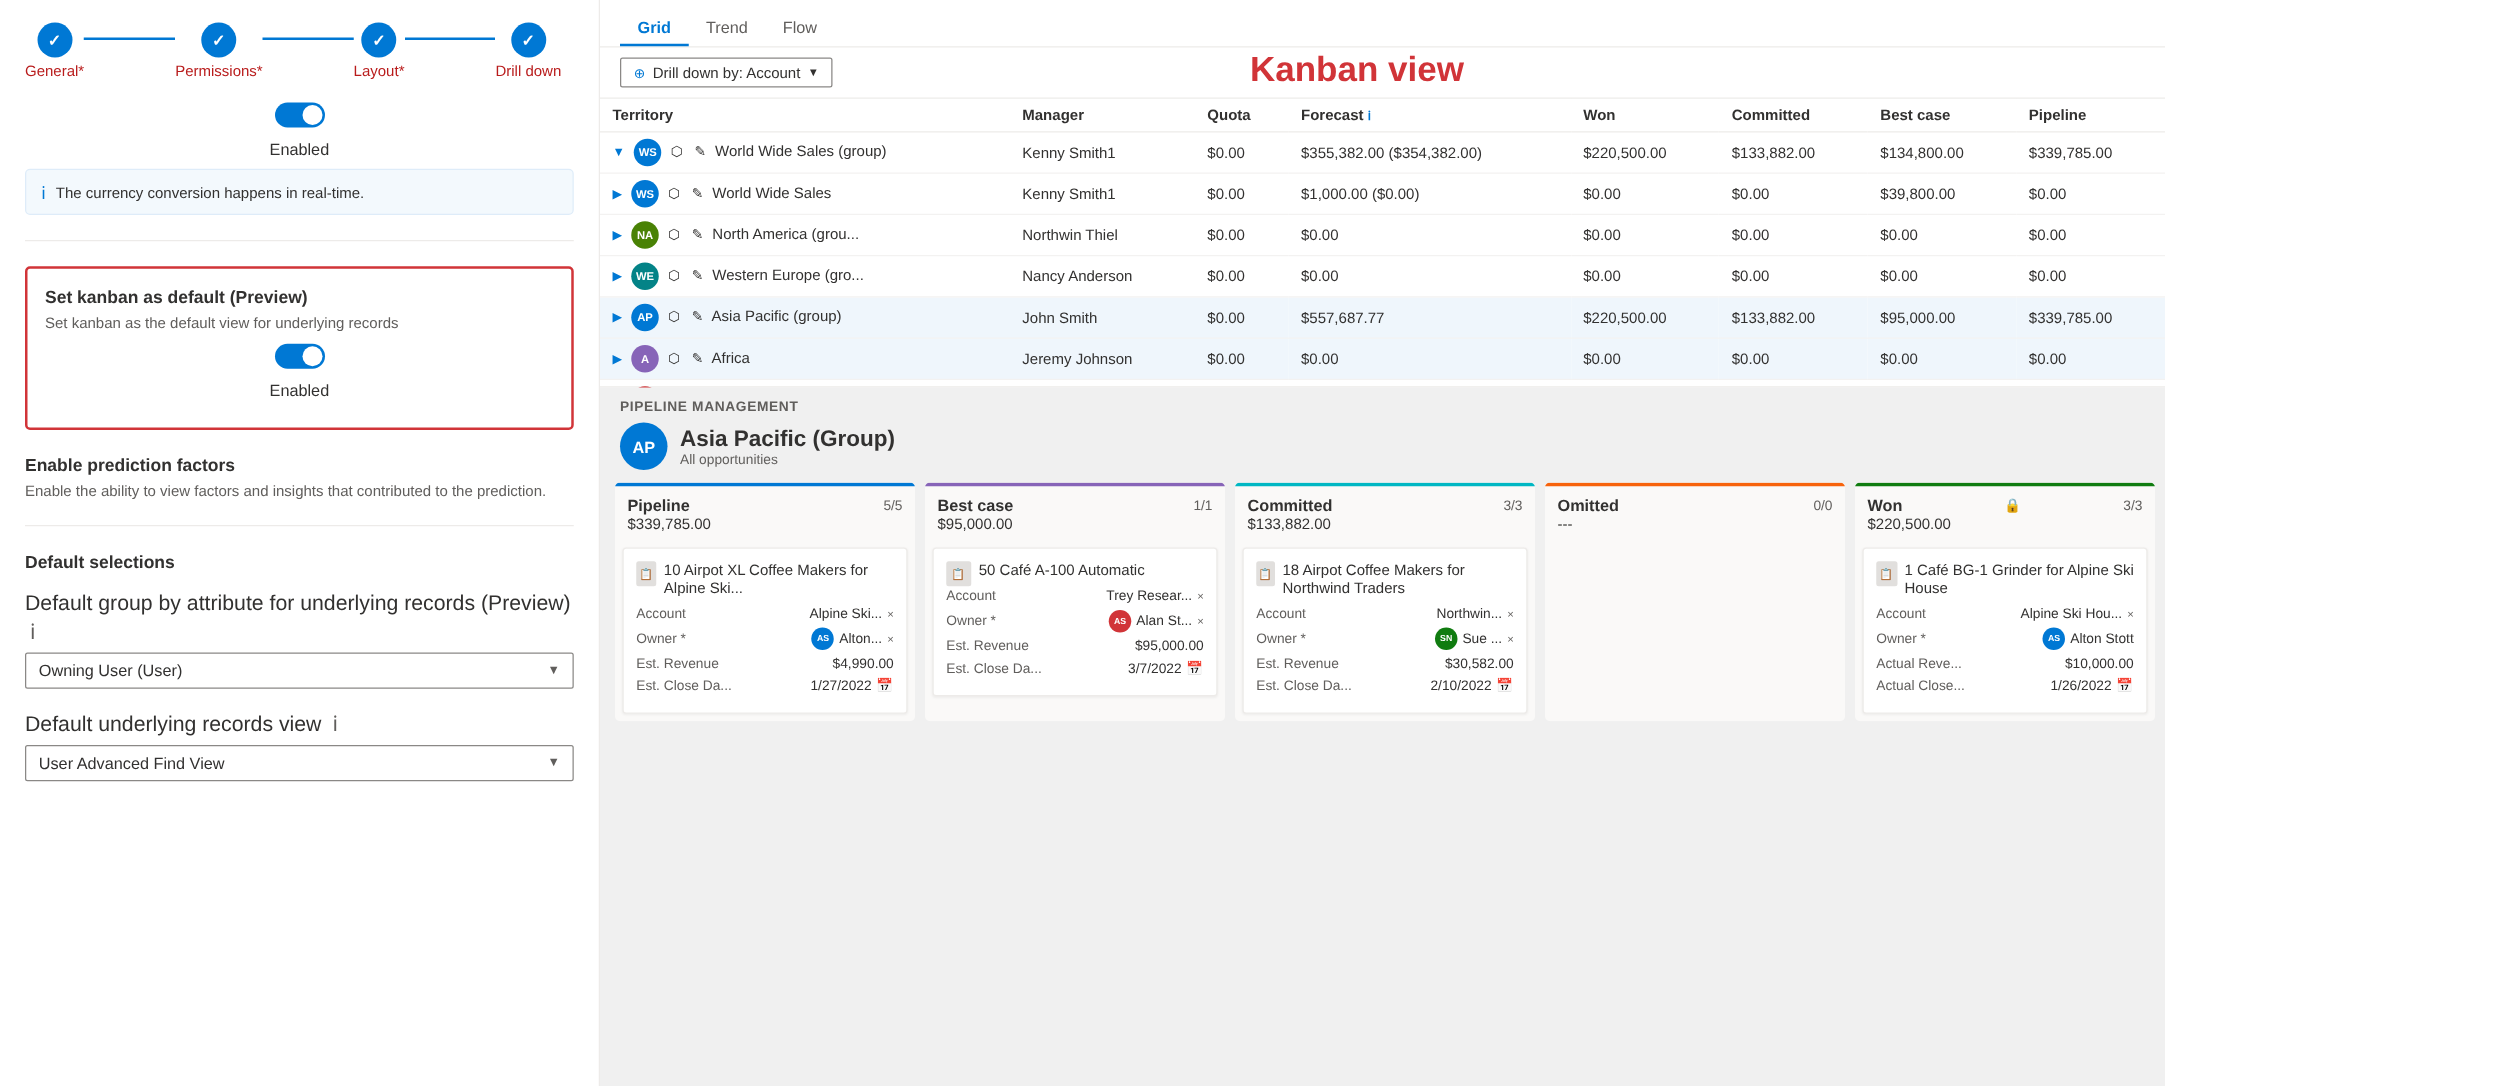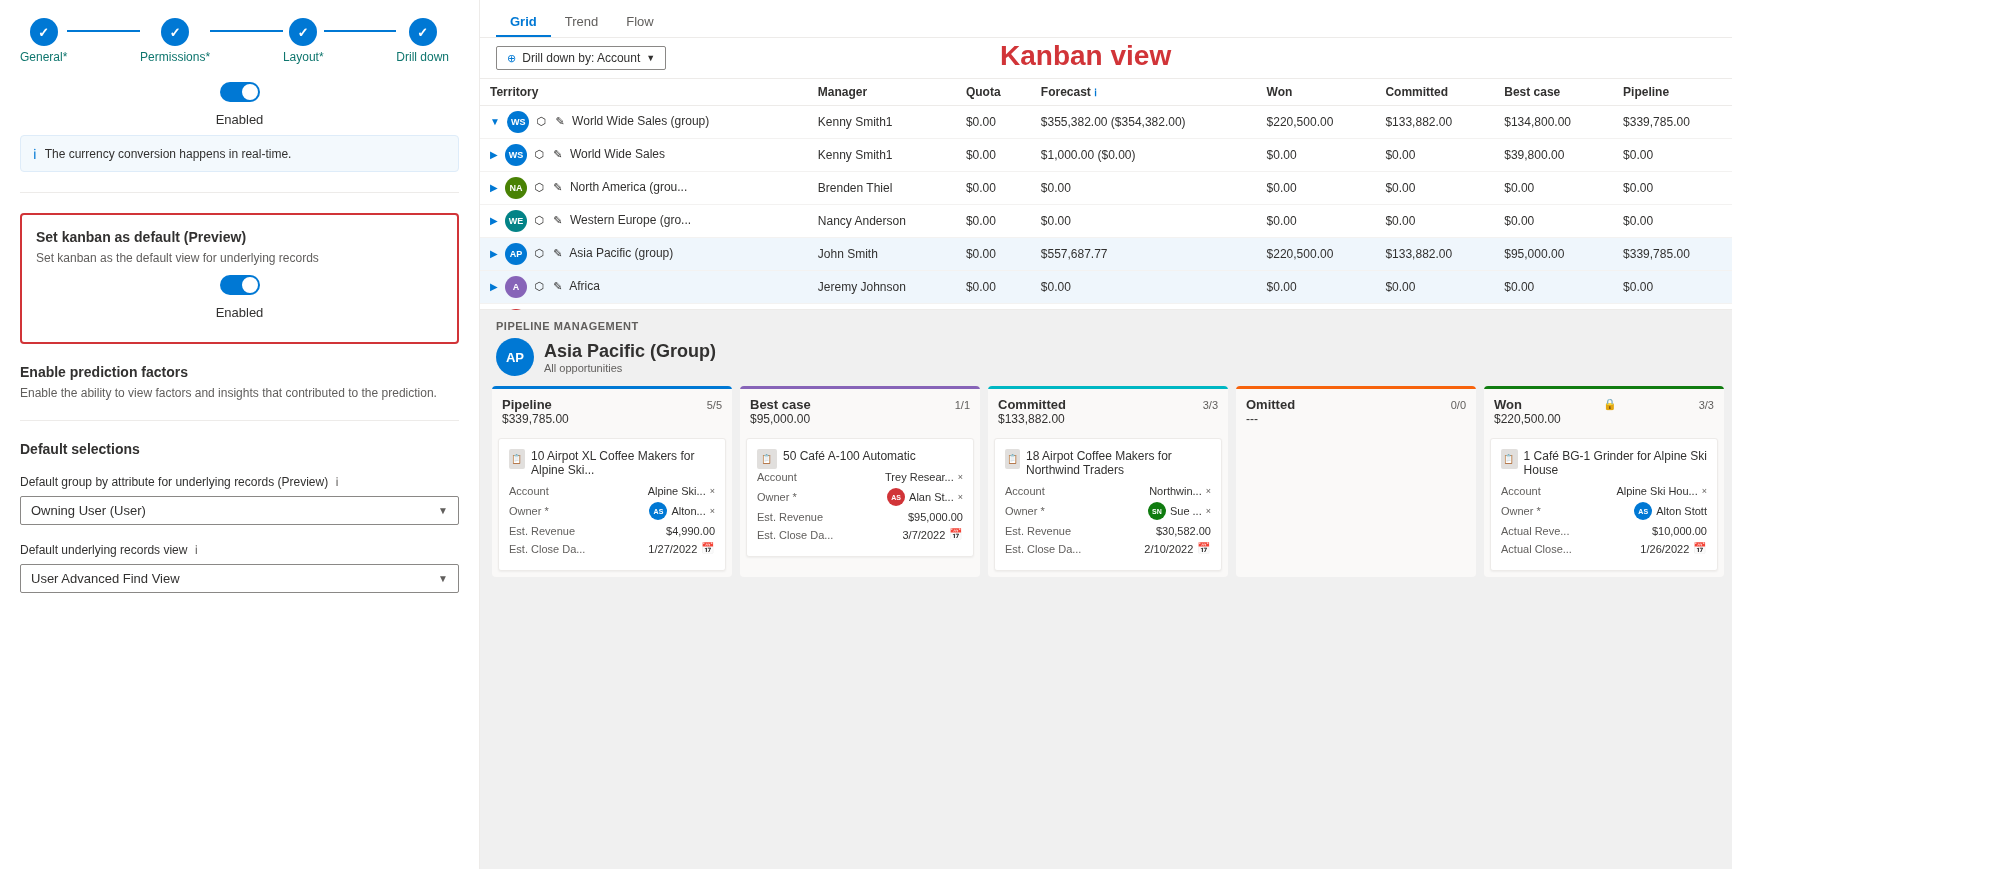--- a/index.html
+++ b/index.html
@@ -36,21 +36,21 @@
       background: #0078d4;
       display: flex; align-items: center; justify-content: center;
       color: #fff;
       font-size: 13px;
       font-weight: 600;
       z-index: 1;
     }
     .step-label {
       font-size: 12px;
       margin-top: 4px;
-      color: #0f766e;
+      color: #b91c1c;
       white-space: nowrap;
     }
     .step-line {
       flex: 1;
       height: 2px;
       background: #0078d4;
       margin-bottom: 20px;
       min-width: 50px;
     }
 
@@ -156,21 +156,21 @@
       width: 100%;
       margin-top: 6px;
       gap: 44px;
     }
     .dropdown-chevron {
       font-size: 10px;
       color: #605e5c;
     }
 
     .field-label {
-      font-size: 12px;
+      font-size: 17px;
       color: #323130;
       margin-bottom: 2px;
       margin-top: 16px;
     }
 
     
     .right-panel {
       position: absolute;
       top: 0;
       left: 480px;
@@ -525,21 +525,21 @@
     <td>$0.00</td>
   </tr>
             <tr>
     <td>
       <span class="expand-btn">▶</span>
       <span class="avatar-circle" style="background:#498205;">NA</span>
       <span style="font-size:11px;margin-right:6px;">⬡</span>
       <span style="font-size:11px;margin-right:4px;">✎</span>
       North America (grou...
     </td>
-    <td>Brenden Thiel</td>
+    <td>Northwin Thiel</td>
     <td>$0.00</td>
     <td>$0.00</td>
     <td>$0.00</td>
     <td>$0.00</td>
     <td>$0.00</td>
     <td>$0.00</td>
   </tr>
             <tr>
     <td>
       <span class="expand-btn">▶</span>

